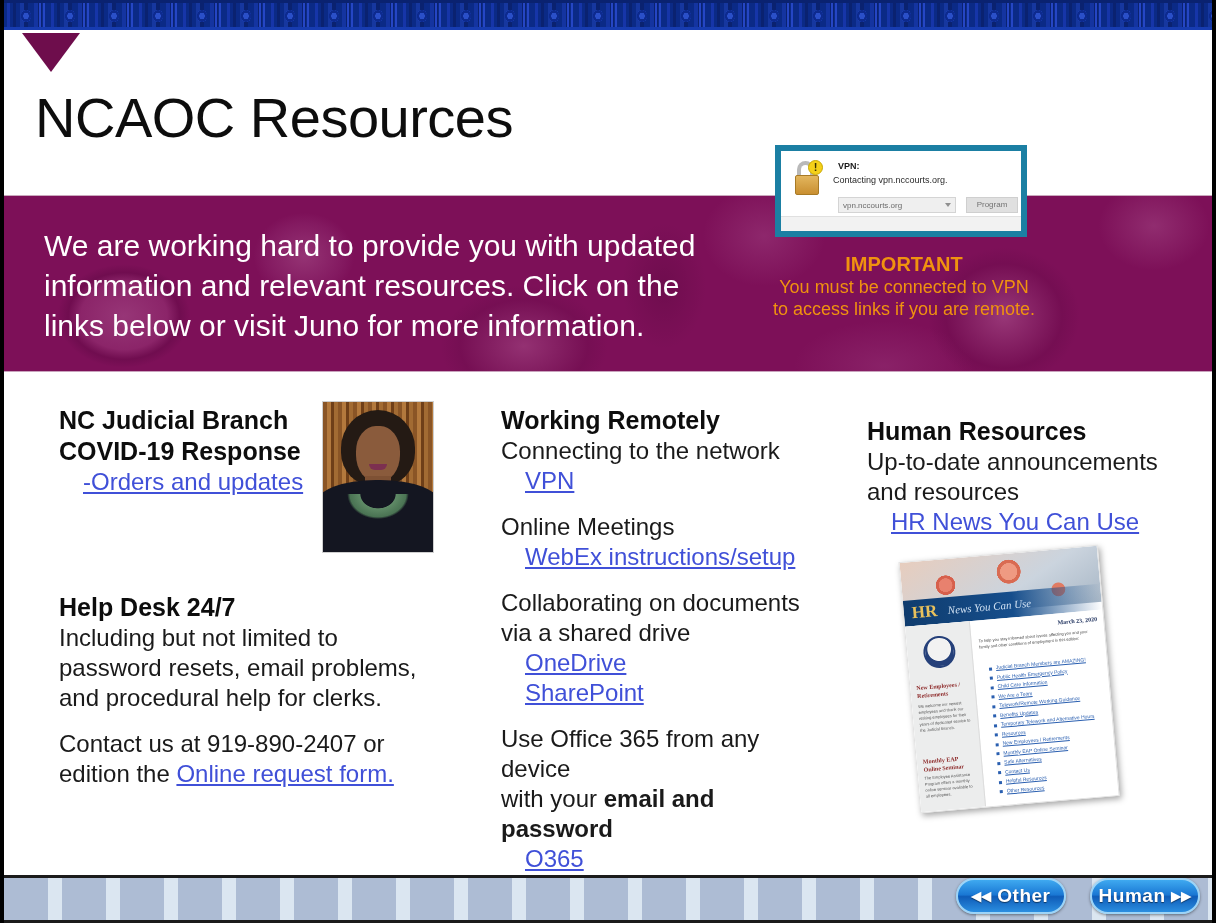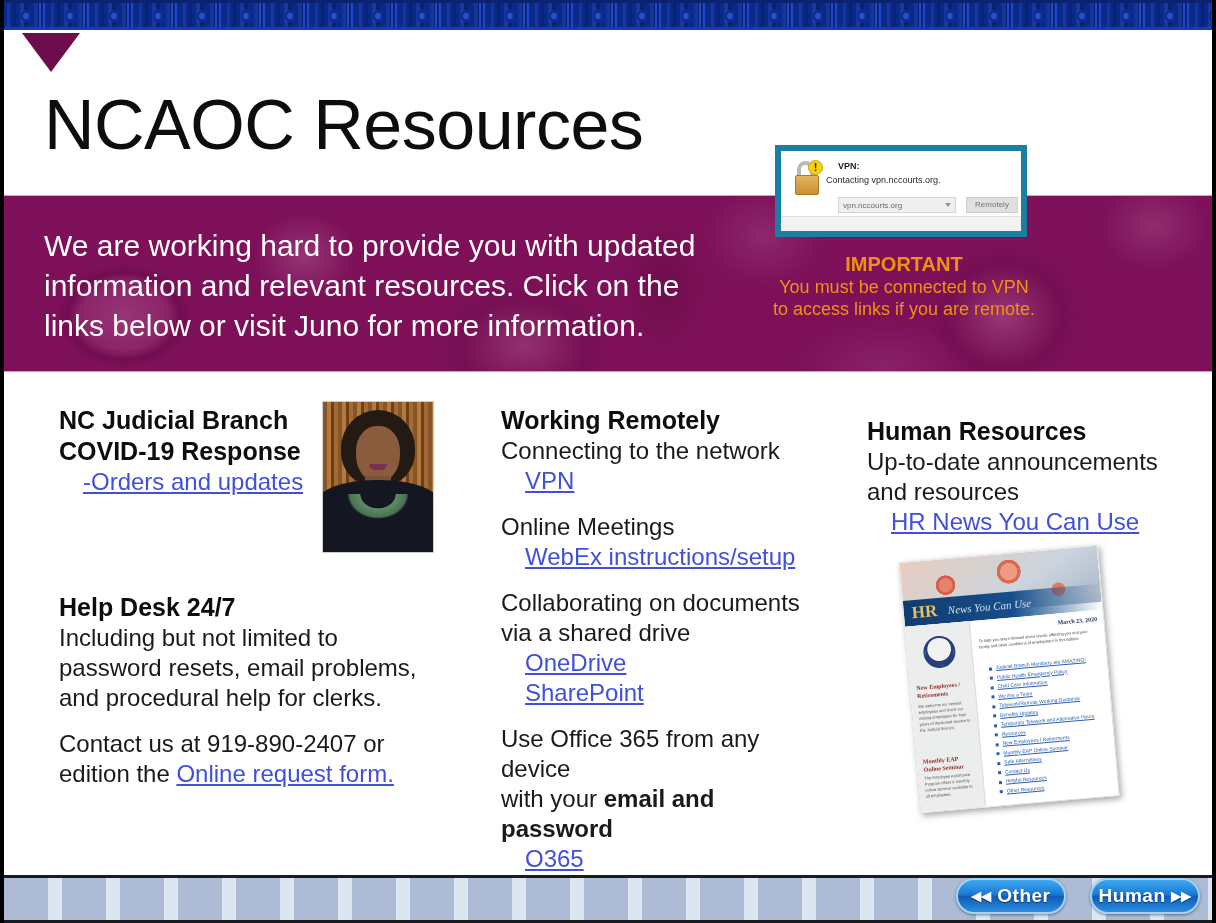--- a/index.html
+++ b/index.html
@@ -69,23 +69,23 @@
     top: 33px;
     width: 0; height: 0;
     border-left: 29px solid transparent;
     border-right: 29px solid transparent;
     border-top: 39px solid #6e0d4c;
   }
 
   
   .title {
     position: absolute;
-    left: 40px;
+    left: 31px;
     top: 90px;
-    font-size: 70px;
+    font-size: 56px;
     font-weight: 400;
     color: #0d0d0d;
     letter-spacing: -0.5px;
     line-height: 1.0;
     white-space: nowrap;
   }
 
   
   .band {
     position: absolute;
@@ -179,21 +179,21 @@
   }
   .vpn-title {
     position: absolute;
     left: 57px; top: 10px;
     font-size: 9px;
     font-weight: bold;
     color: #1a1a1a;
   }
   .vpn-sub {
     position: absolute;
-    left: 45px; top: 24px;
+    left: 52px; top: 24px;
     font-size: 9px;
     color: #2a2a2a;
   }
   .vpn-select {
     position: absolute;
     left: 57px; top: 46px;
     width: 118px; height: 16px;
     background: #efefef;
     border: 1px solid #d4d4d4;
     box-sizing: border-box;
@@ -480,21 +480,21 @@
         <div class="shackle"></div>
         <div class="body"></div>
         <div class="warn">!</div>
       </div>
       <div class="vpn-title">VPN:</div>
       <div class="vpn-sub">Contacting vpn.nccourts.org.</div>
       <div class="vpn-select">
         <span>vpn.nccourts.org</span>
         <span class="caret"></span>
       </div>
-      <div class="vpn-connect">Remotely</div>
+      <div class="vpn-connect">Program</div>
       <div class="vpn-foot"></div>
     </div>
   </div>
 
   <div class="important">
     <div class="hd">IMPORTANT</div>
     <div class="ln">You must be connected to VPN</div>
     <div class="ln">to access links if you are remote.</div>
   </div>
 

